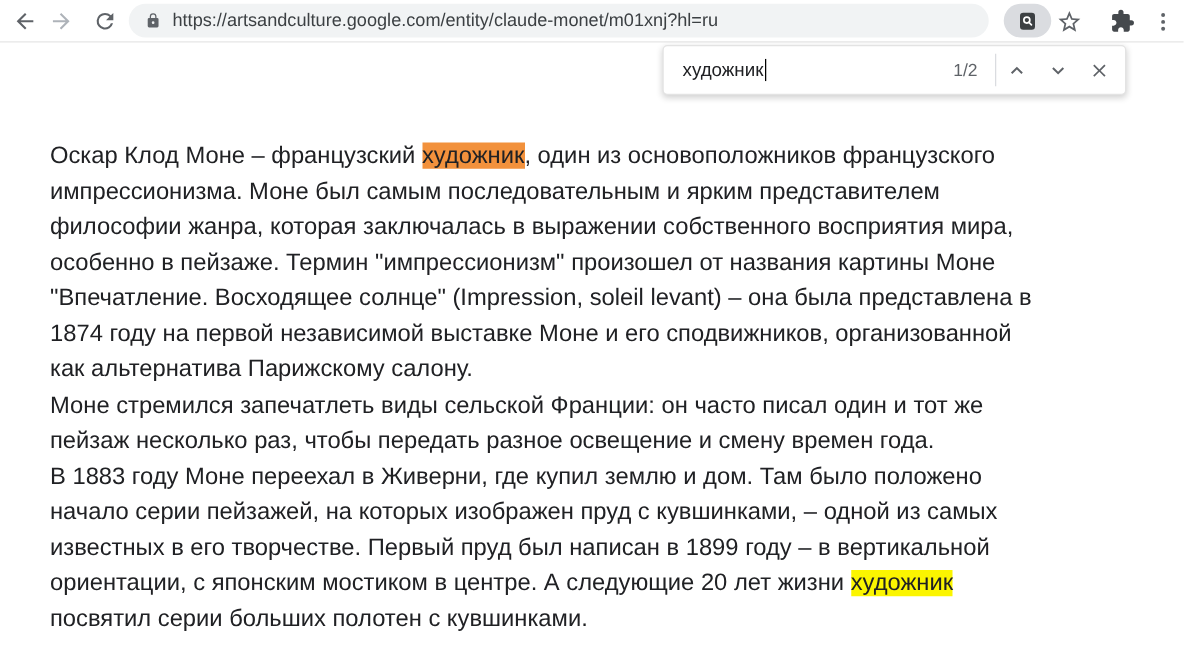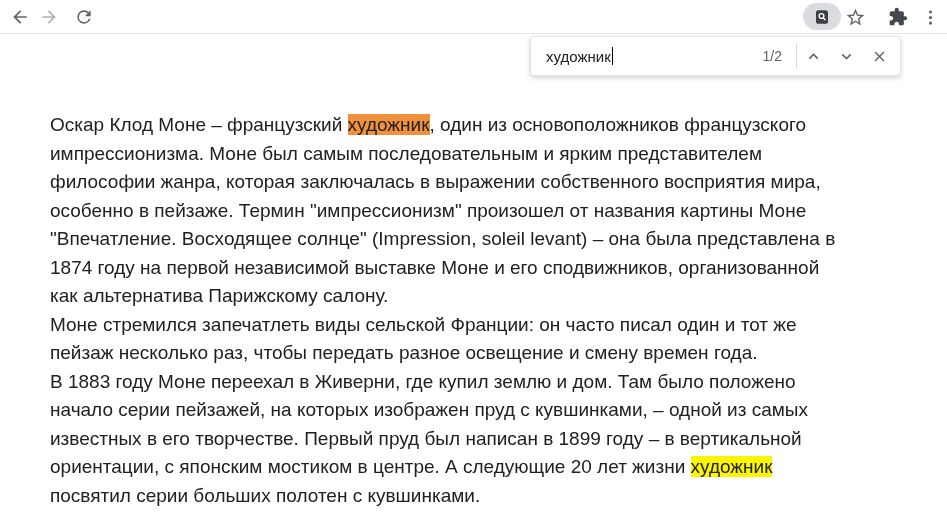--- a/index.html
+++ b/index.html
@@ -59,21 +59,21 @@
   .find-btn{
     width:33px;height:33px;display:flex;align-items:center;justify-content:center;
     cursor:pointer;border-radius:50%;
   }
   .find-btn svg{width:19px;height:19px;}
   .find-btn.close svg{width:17px;height:17px;}
   .findbar .find-btn:first-of-type{margin-left:4px;}
   .findbar .find-btn.close{margin-right:4px;}
   
   .content{
-    padding:77px 10px 0 50px;
+    padding:77px 10px 0 40px;
   }
   .content p{
     margin:0;font-size:19px;line-height:28.5px;color:#202124;
     white-space:pre-wrap;max-width:860px;
   }
   .hl-active{background:var(--hl-active);}
   .hl-match{background:var(--hl-match);}
 </style>
 </head>
 <body>
@@ -88,20 +88,28 @@
     <svg viewBox="0 0 24 24" fill="#aeb3b9">
       <path d="M4 13h12.17l-5.59 5.59L12 20l8-8-8-8-1.41 1.41L16.17 11H4v2z"></path>
     </svg>
   </div>
   <div class="nav-btn" id="refresh">
     <svg viewBox="0 0 24 24" fill="#5f6368">
       <path d="M17.65 6.35A7.96 7.96 0 0 0 12 4a8 8 0 1 0 7.73 10h-2.08A6 6 0 1 1 12 6c1.66 0 3.14.69 4.22 1.78L13 11h7V4l-2.35 2.35z"></path>
     </svg>
   </div>
 
+  <div class="omnibox">
+    <span class="lock">
+      <svg viewBox="0 0 24 24" fill="#5f6368">
+        <path d="M18 8h-1V6a5 5 0 0 0-10 0v2H6a2 2 0 0 0-2 2v10a2 2 0 0 0 2 2h12a2 2 0 0 0 2-2V10a2 2 0 0 0-2-2zm-6 9a2 2 0 1 1 0-4 2 2 0 0 1 0 4zm3.1-9H8.9V6a3.1 3.1 0 0 1 6.2 0v2z"></path>
+      </svg>
+    </span>
+    <span class="url">https://artsandculture.google.com/entity/claude-monet/m01xnj?hl=ru</span>
+  </div>
 
   <div class="lens-badge">
     <svg viewBox="0 0 24 24">
       <rect x="4" y="3" width="16" height="18" rx="3.5" fill="#3c4043"></rect>
       <circle cx="11.3" cy="10.7" r="3.2" fill="none" stroke="#ffffff" stroke-width="1.8"></circle>
       <line x1="13.6" y1="13.2" x2="16.2" y2="15.8" stroke="#ffffff" stroke-width="1.8" stroke-linecap="round"></line>
     </svg>
   </div>
 
   <div class="tb-icon" id="star">

